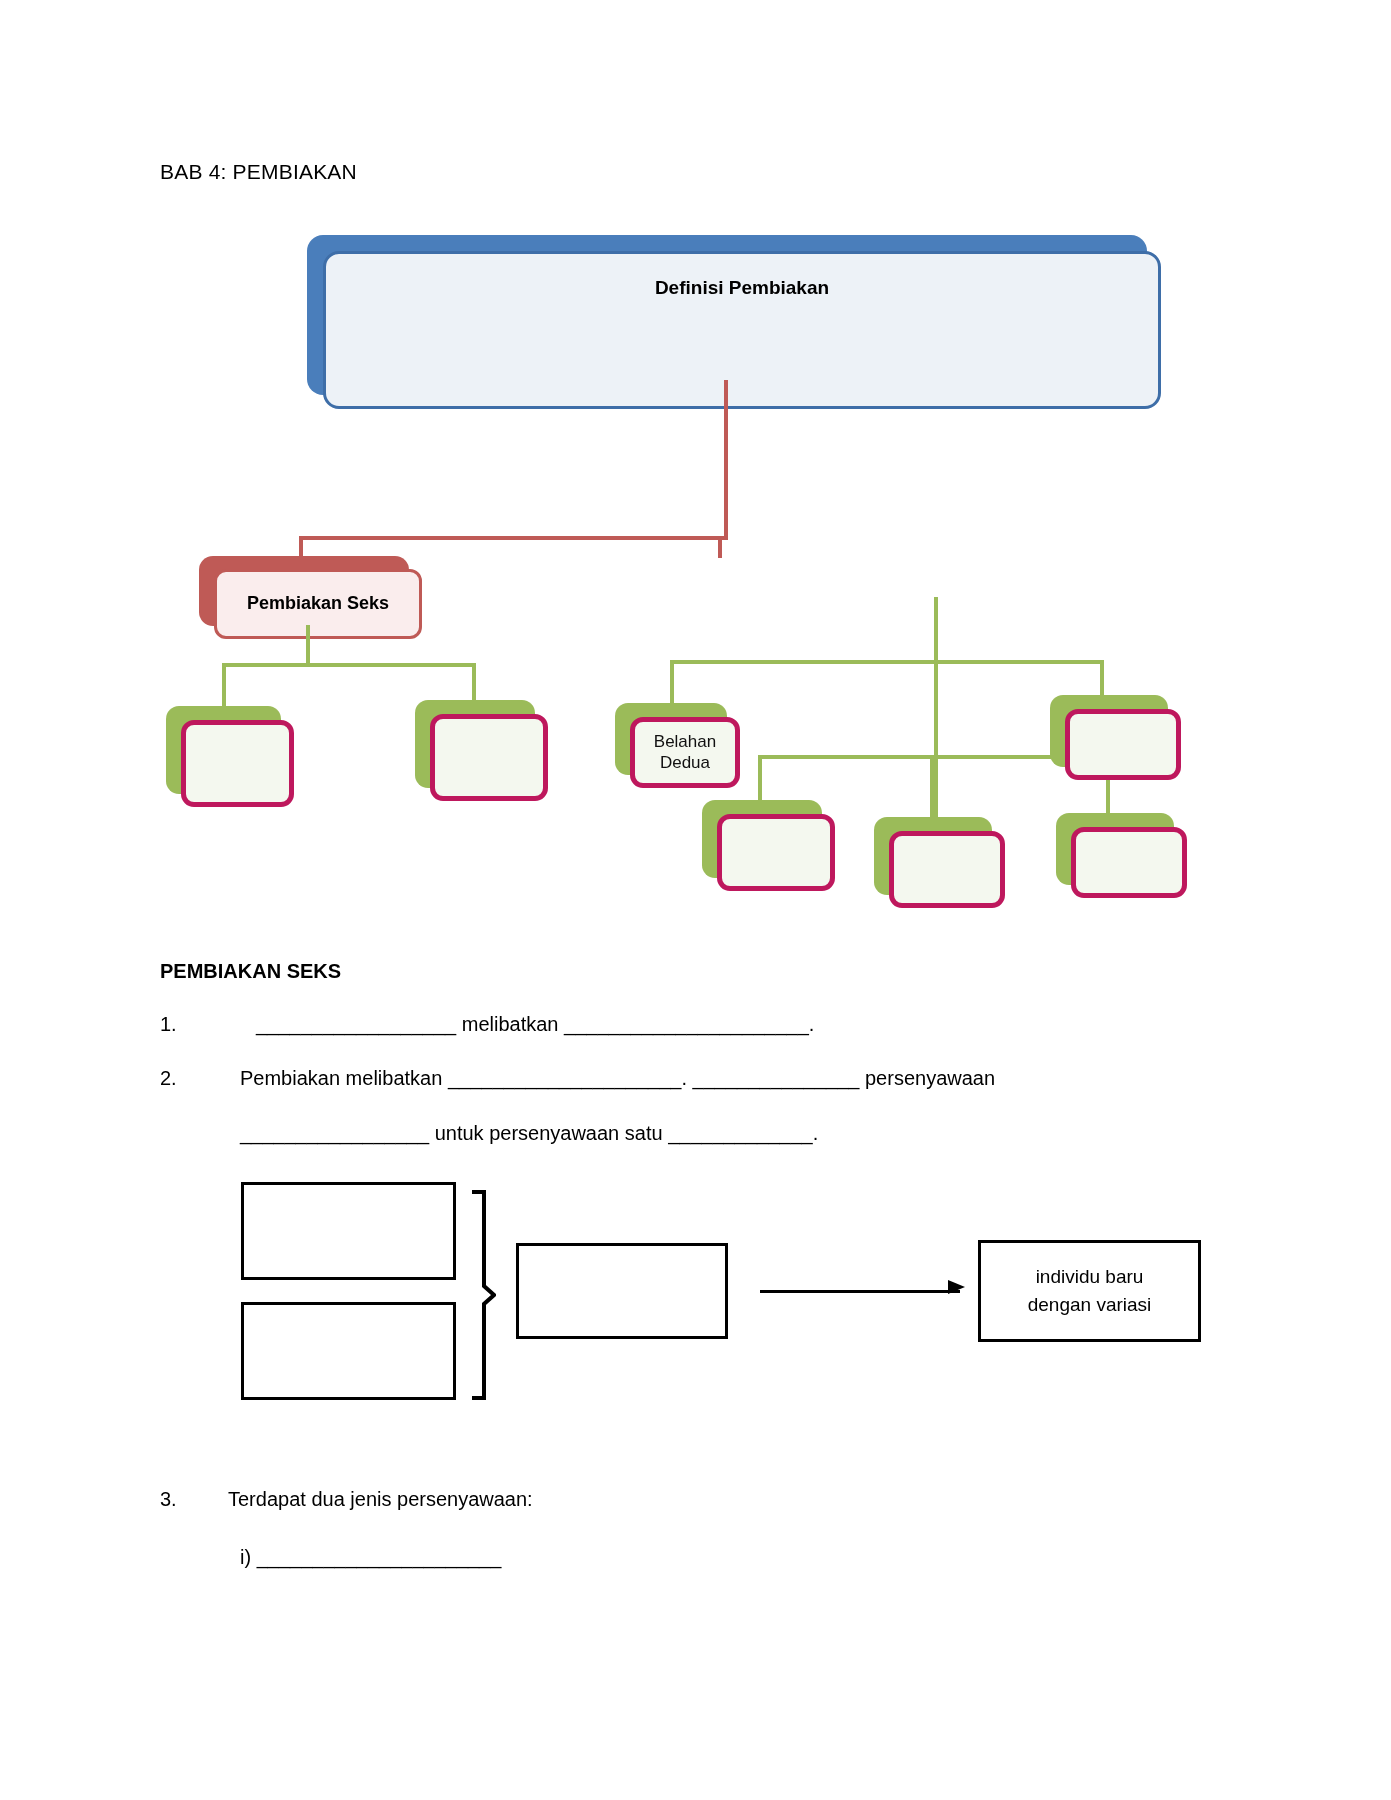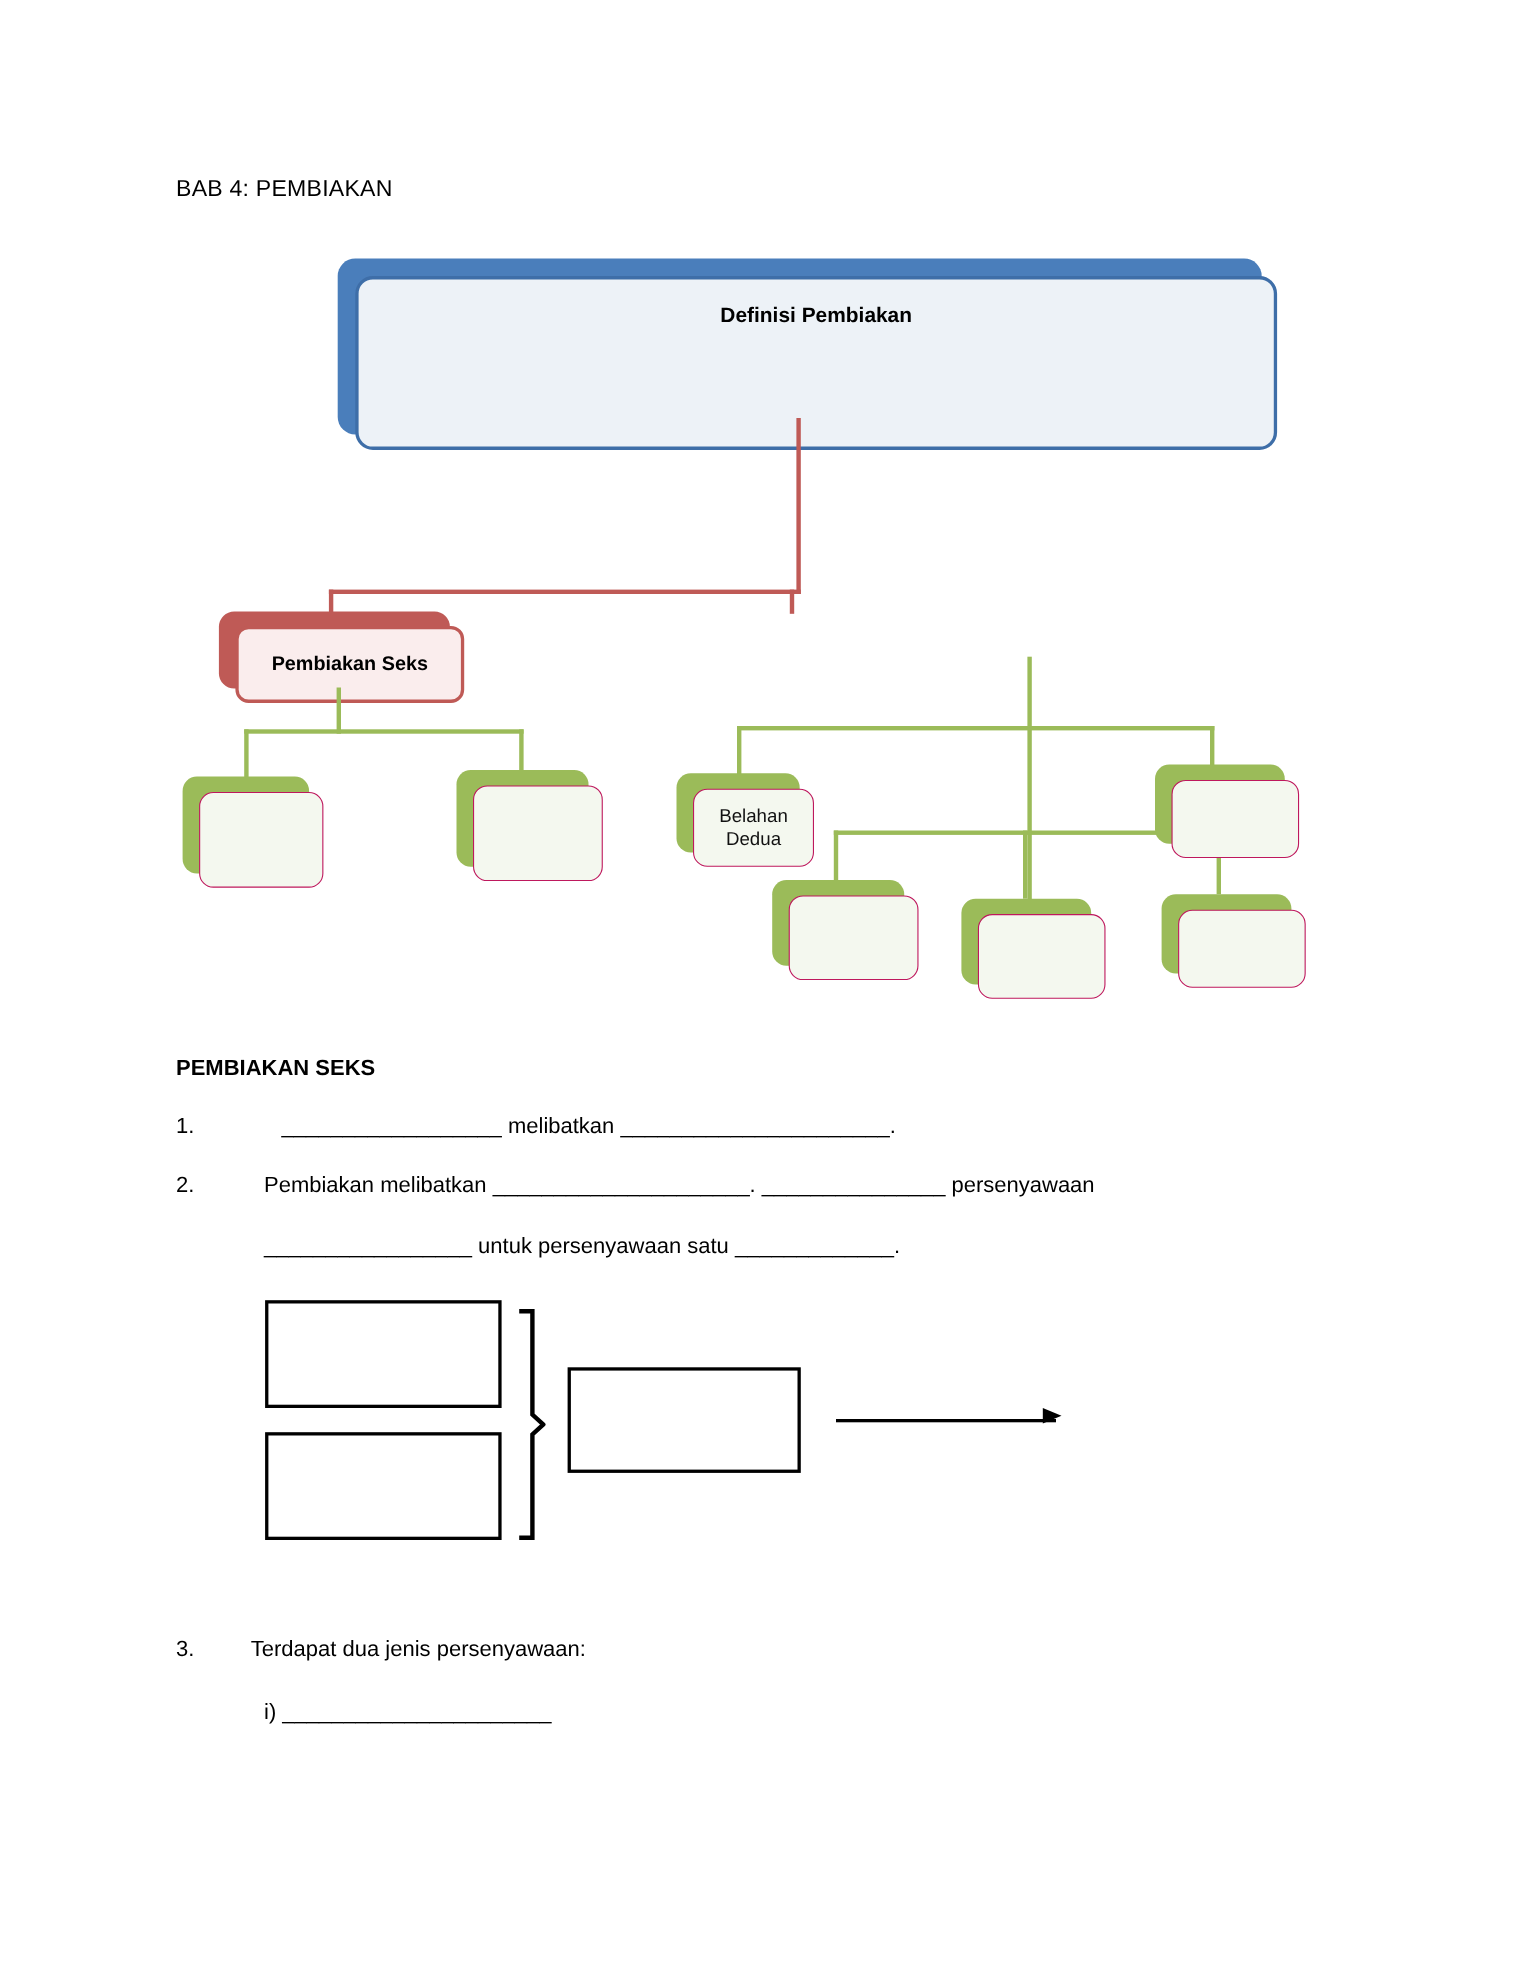--- a/index.html
+++ b/index.html
@@ -85,21 +85,21 @@
   }
   .red-seks  { left: 199px; top: 331px; width: 210px; height: 70px; }
   .red-aseks { left: 799px; top: 315px; width: 270px; height: 58px; }
 
   
   .green-box .back  { background: #9BBB59; border-radius: 13px; }
   .green-box .front {
     left: 15px; top: 14px; right: -13px; bottom: -13px;
     width: auto; height: auto;
     background: #F4F8EF;
-    border: 1px solid #be185d;
+    border: 5px solid #be185d;
     border-radius: 13px;
     font-size: 17px;
     color: #111;
   }
   .green-box.empty .front { background: #F4F8EF; }
 
   .g1 { left: 166px; top: 481px; width: 115px; height: 88px; }
   .g2 { left: 415px; top: 475px; width: 120px; height: 88px; }
   .g3 { left: 615px; top: 478px; width: 112px; height: 72px; }
   .g4 { left: 1050px; top: 470px; width: 118px; height: 72px; }
@@ -306,16 +306,20 @@
       <path d="M2 2 L14 2 L14 96 L24 105 L14 114 L14 208 L2 208" fill="none" stroke="#000" stroke-width="4"></path>
     </svg>
 
     <div class="fbox fbox-c">
       <span></span>
     </div>
 
     <div class="arrow-line"></div>
     <div class="arrow-head"></div>
 
+    <div class="fbox fbox-d">
+      <span>individu baru</span>
+      <span>dengan variasi</span>
+    </div>
 
   </div>
 
 </div>
 
 </body></html>

